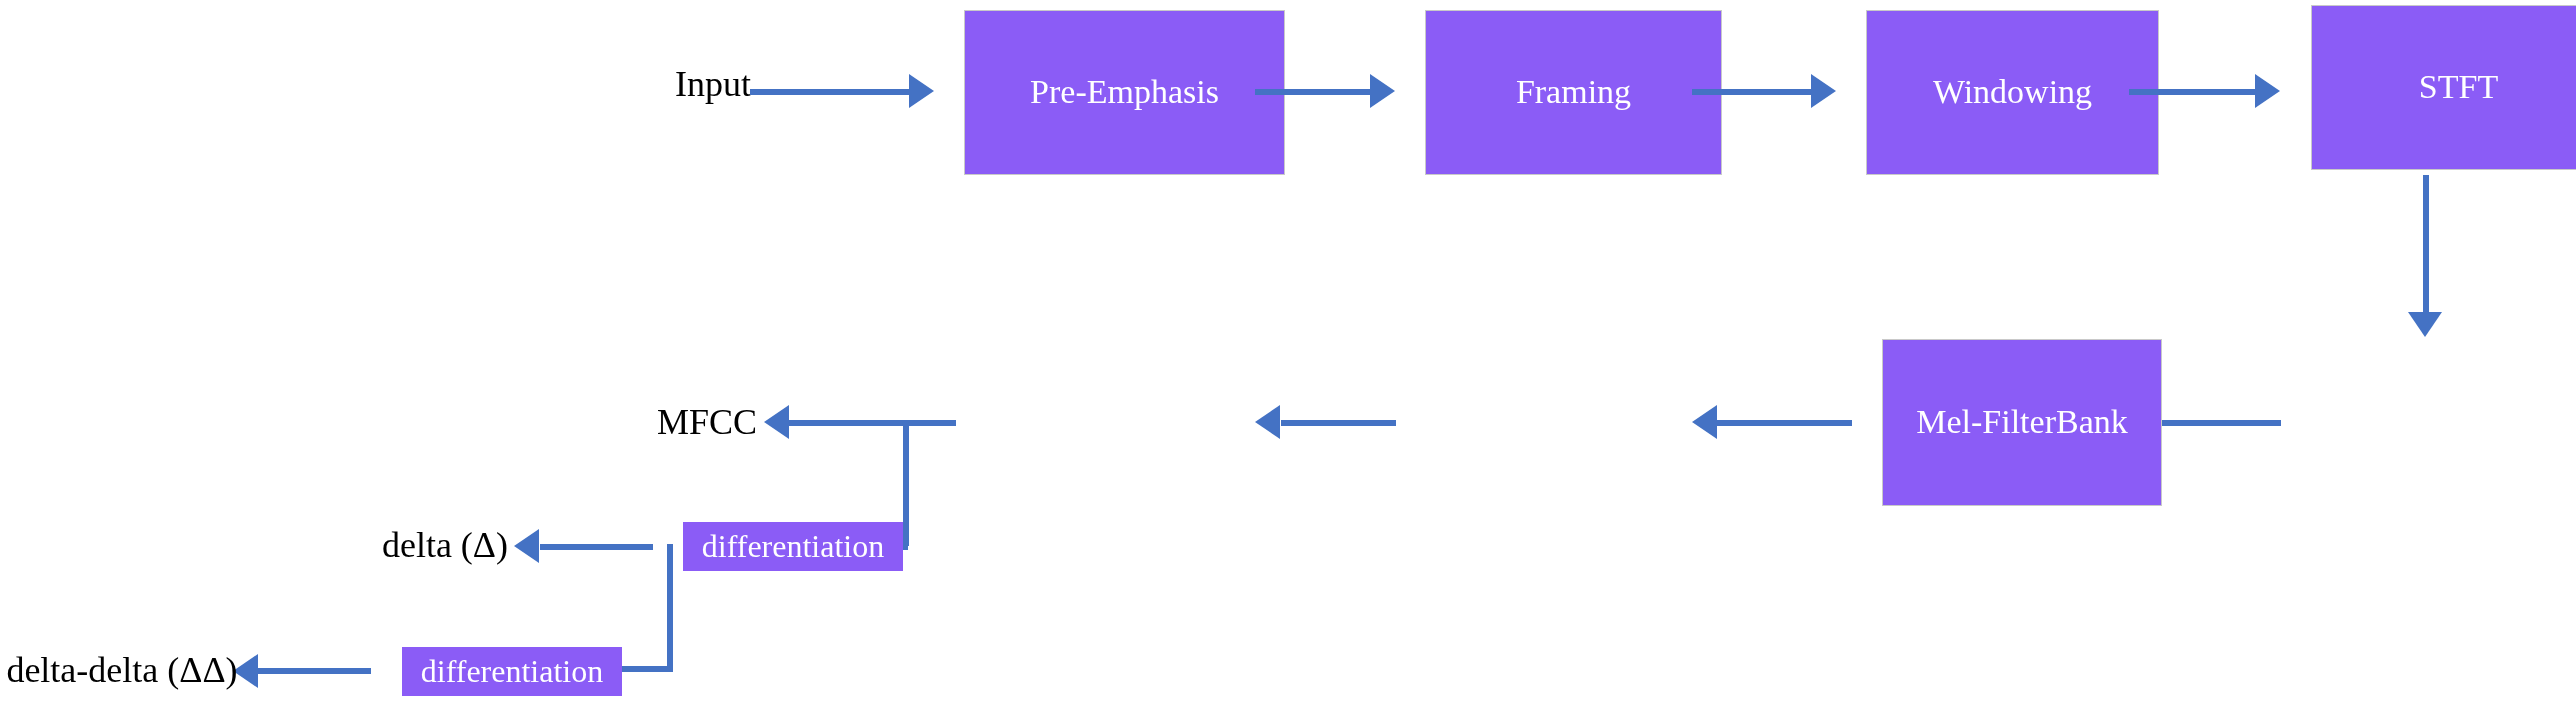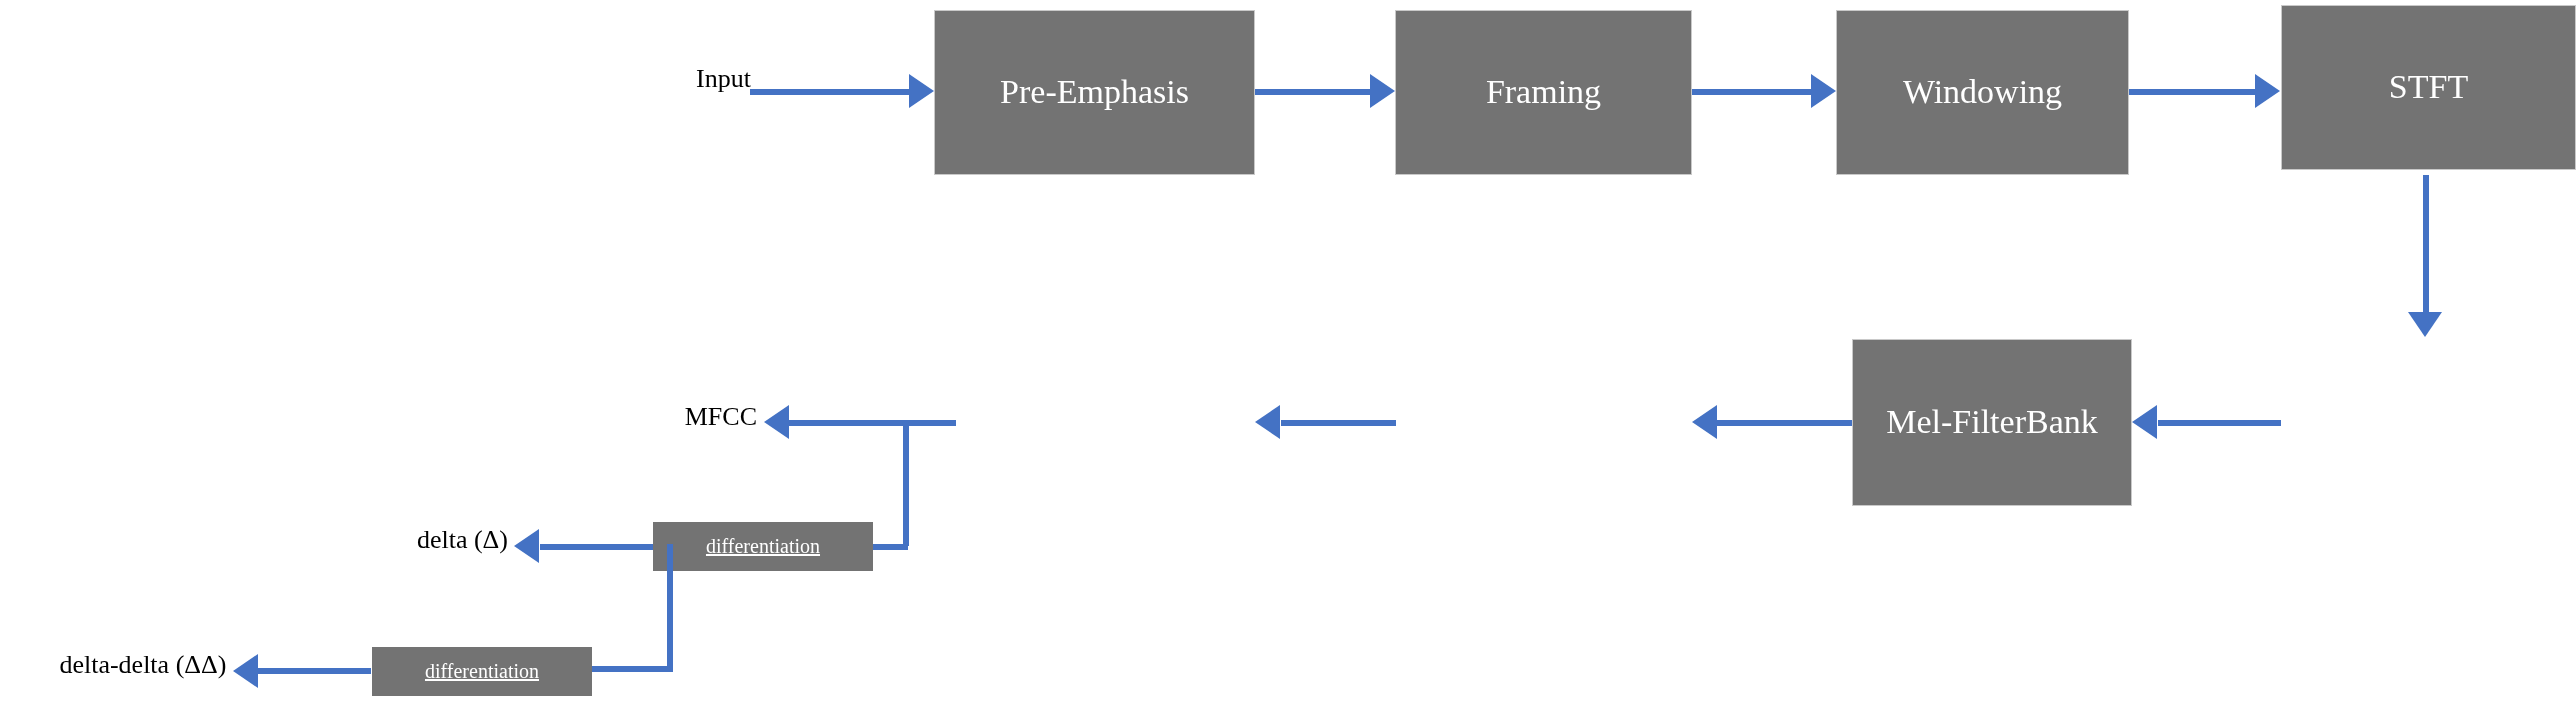--- a/index.html
+++ b/index.html
@@ -10,36 +10,37 @@
   #canvas {
     position: relative;
     width: 2576px;
     height: 712px;
     background: #ffffff;
     overflow: hidden;
     font-family: "Liberation Serif", "DejaVu Serif", serif;
   }
   .node {
     position: absolute;
-    background: #737373;
+    background: #8b5cf6;
     border: 1.3px solid #c9c9c9;
     box-sizing: border-box;
     display: flex;
     align-items: center;
     justify-content: center;
     text-align: center;
     color: #ffffff;
     line-height: 1.12;
+    margin-left: 30px;
   }
   .node.big  { font-size: 34px; }
-  .node.small{ font-size: 20px; border: none; text-decoration: underline; }
+  .node.small{ font-size: 32px; border: none; }
   .plainlabel {
     position: absolute;
     color: #000000;
-    font-size: 26px;
+    font-size: 36px;
     white-space: nowrap;
     line-height: 1;
   }
   .plainlabel.r { text-align: right; }
   
   .hline, .vline {
     position: absolute;
     background: #4472C4;
   }
   .hline { height: 5.7px; }

